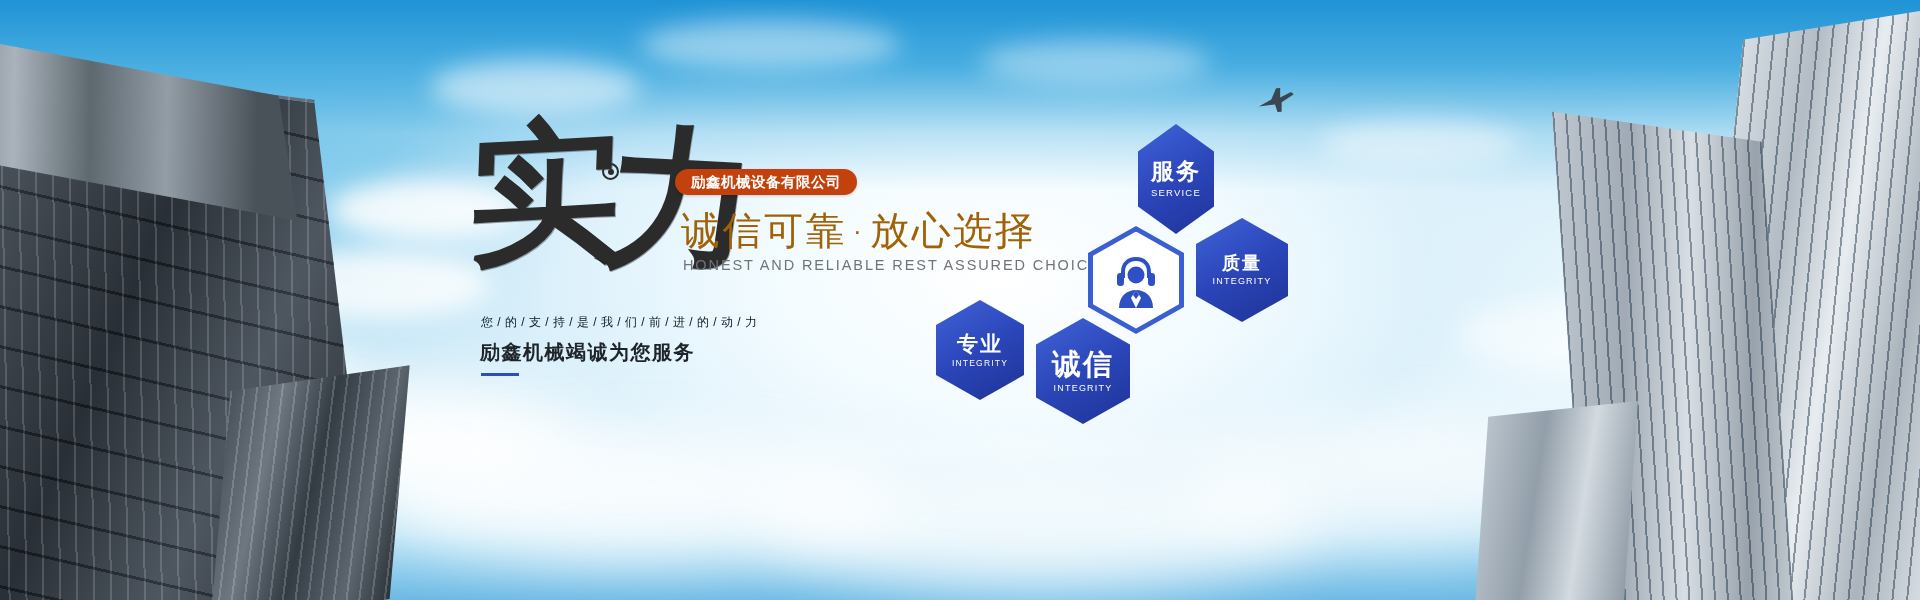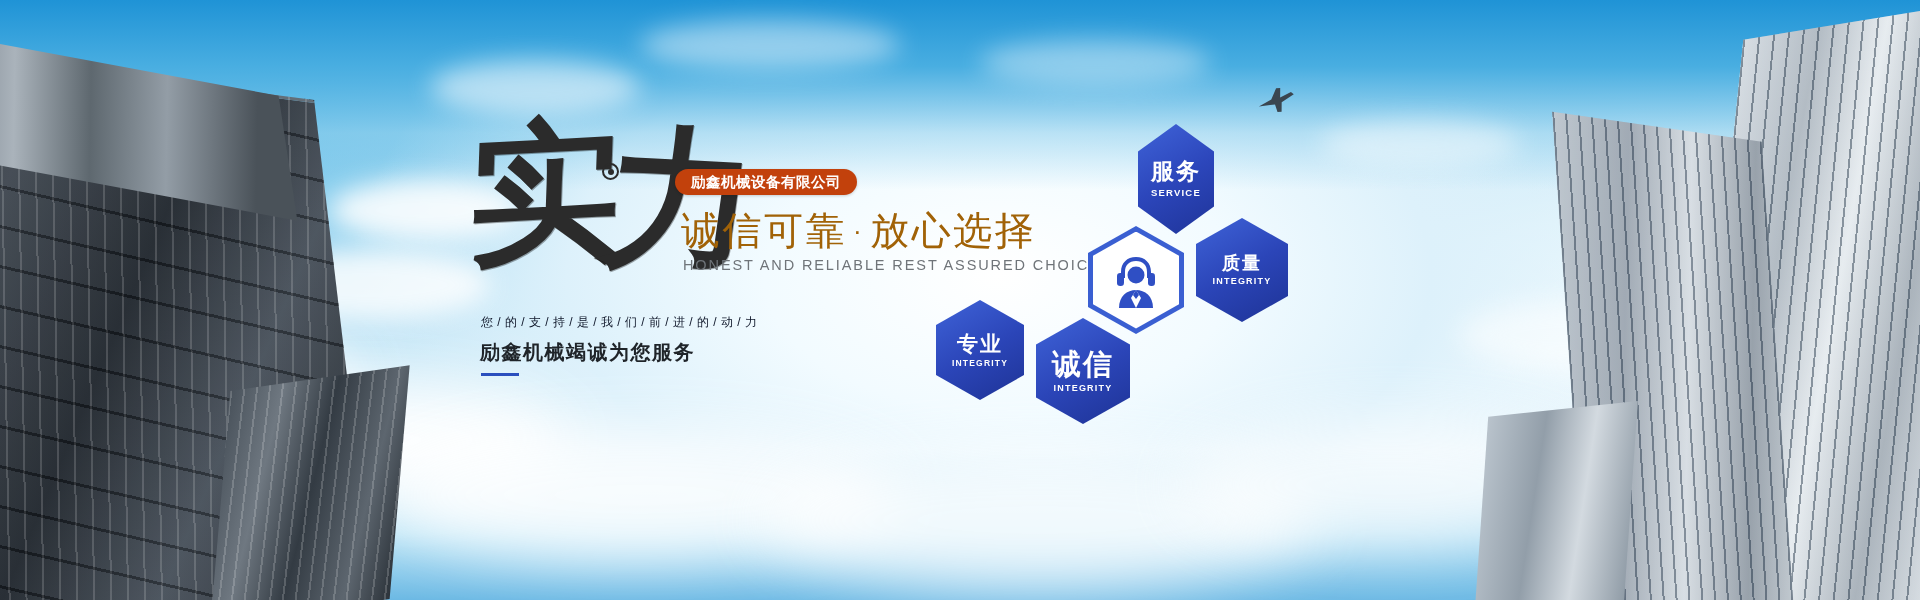--- a/index.html
+++ b/index.html
@@ -156,21 +156,21 @@
   }
 
   
   .hex{
     position:absolute;
     display:flex;flex-direction:column;align-items:center;justify-content:center;
     clip-path:polygon(50% 0%,100% 25%,100% 75%,50% 100%,0% 75%,0% 25%);
     color:#ffffff;text-align:center;
   }
   .hex .h-cn{font-weight:700;letter-spacing:2px;line-height:1;}
-  .hex .h-en{font-weight:700;letter-spacing:1.2px;margin-top:5px;line-height:1;text-align:center;}
+  .hex .h-en{font-weight:400;letter-spacing:1.2px;margin-top:5px;line-height:1;text-align:center;}
 
   .hex-service{
     left:1138px;top:124px;width:76px;height:110px;
     background:linear-gradient(150deg,#3f63d8 0%,#2c46bb 50%,#1f3499 100%);
   }
   .hex-service .h-cn{font-size:23px;}
   .hex-service .h-en{font-size:9.5px;}
 
   .hex-quality{
     left:1196px;top:218px;width:92px;height:104px;

